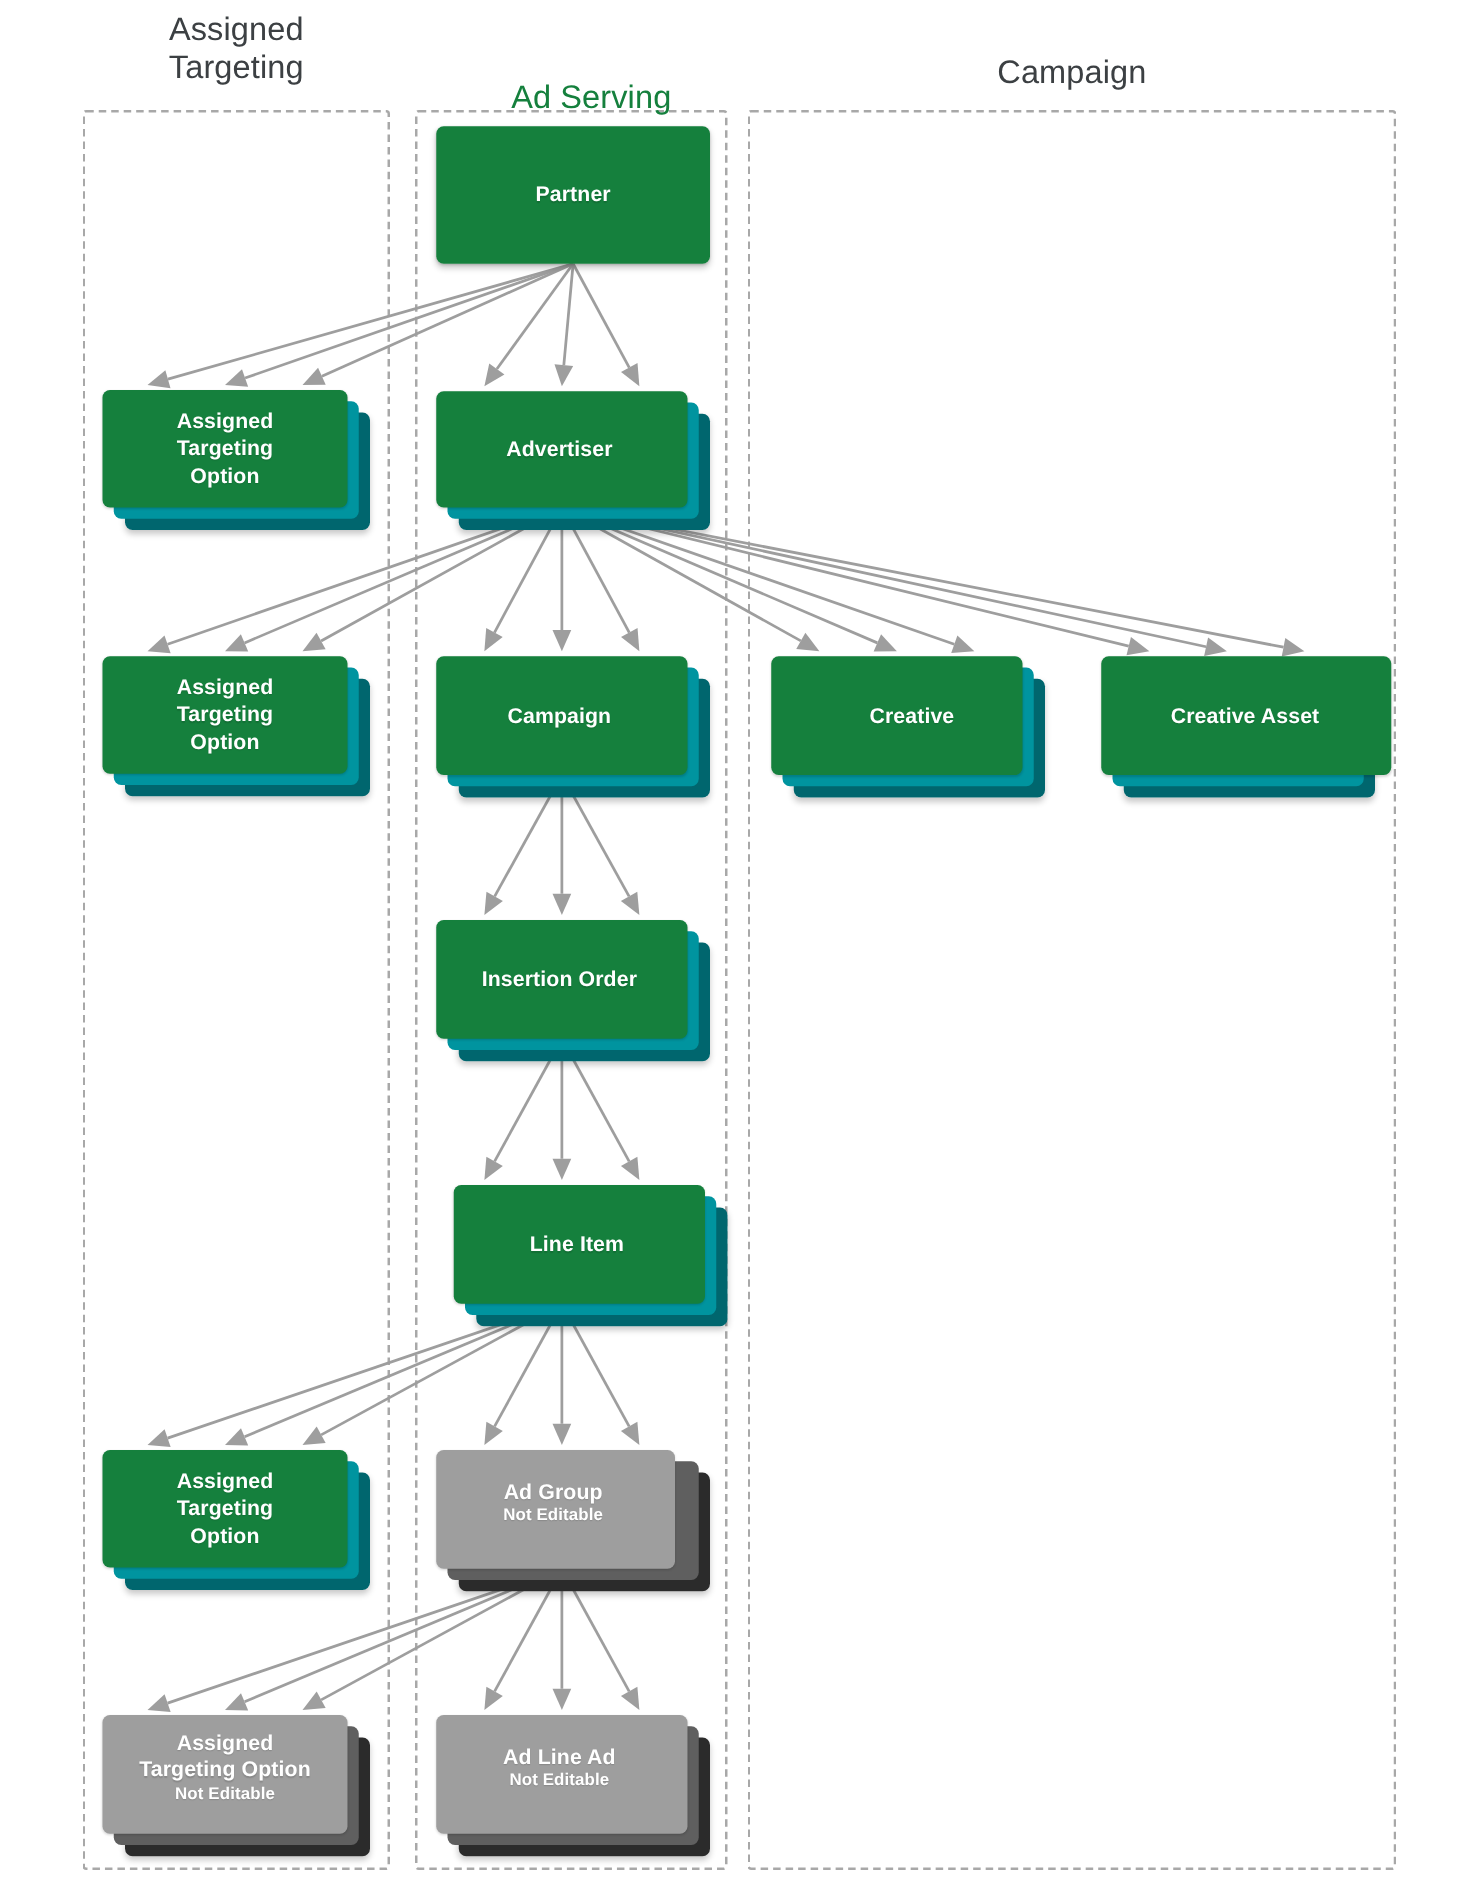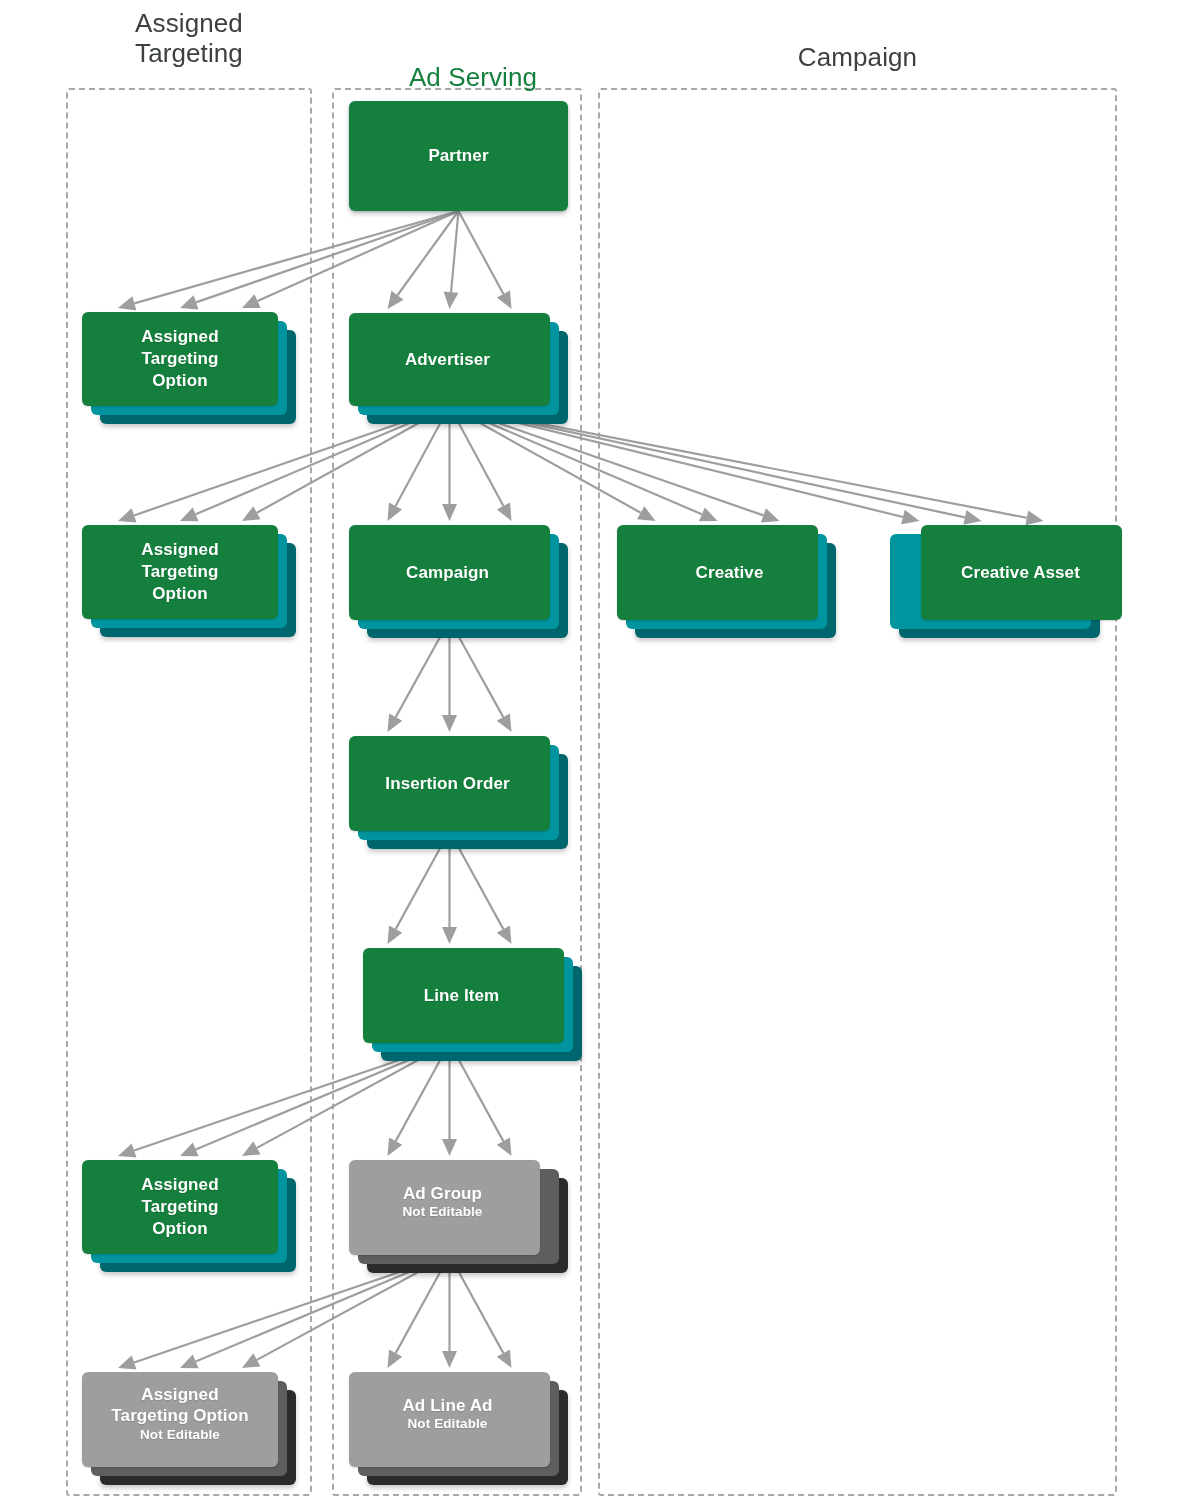--- a/index.html
+++ b/index.html
@@ -312,21 +312,21 @@
         <div class="layer back" style="left: 18px; top: 18px; width: 201px; height: 95px;"></div>
         <div class="layer mid" style="left: 9px; top: 9px; width: 201px; height: 95px;"></div>
         <div class="layer front" style="width: 201px; height: 95px; padding-left: 26px;">
           <div class="title" style="transform: translate(-1px, 0px);">Creative</div>
         </div>
       </div>
       <div class="node teal" style="left: 881px; top: 525px; width: 219px; height: 113px;">
         <div class="stackshadow" style="left: 18px; top: 18px; width: 201px; height: 95px;"></div>
         <div class="layer back" style="left: 18px; top: 18px; width: 201px; height: 95px;"></div>
         <div class="layer mid" style="left: 9px; top: 9px; width: 201px; height: 95px;"></div>
-        <div class="layer front" style="width: 201px; height: 95px; margin-left: 40px;">
+        <div class="layer front" style="width: 232px; height: 95px;">
           <div class="title" style="transform: translate(-1px, 0px);">Creative Asset</div>
         </div>
       </div>
       <div class="node teal" style="left: 349px; top: 736px; width: 238px; height: 113px;">
         <div class="stackshadow" style="left: 18px; top: 18px; width: 201px; height: 95px;"></div>
         <div class="layer back" style="left: 18px; top: 18px; width: 201px; height: 95px;"></div>
         <div class="layer mid" style="left: 9px; top: 9px; width: 201px; height: 95px;"></div>
         <div class="layer front" style="width: 201px; height: 95px;">
           <div class="title" style="transform: translate(-2px, 0px);">Insertion Order</div>
         </div>

